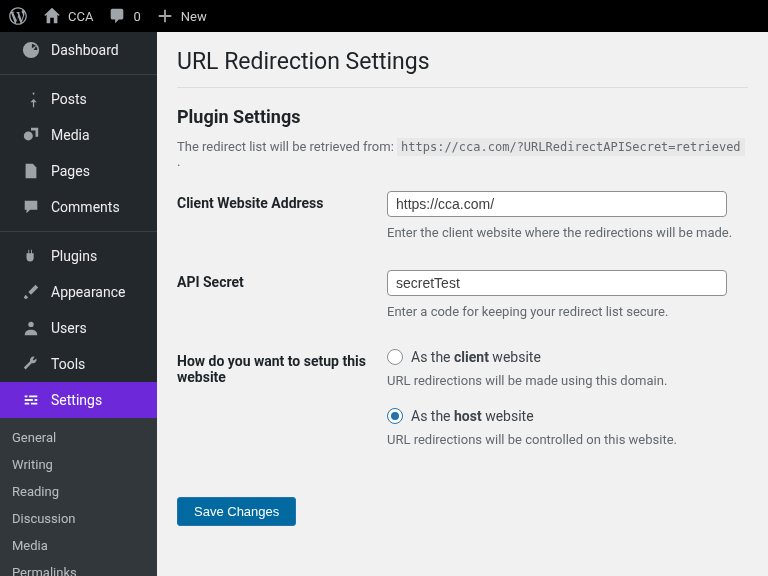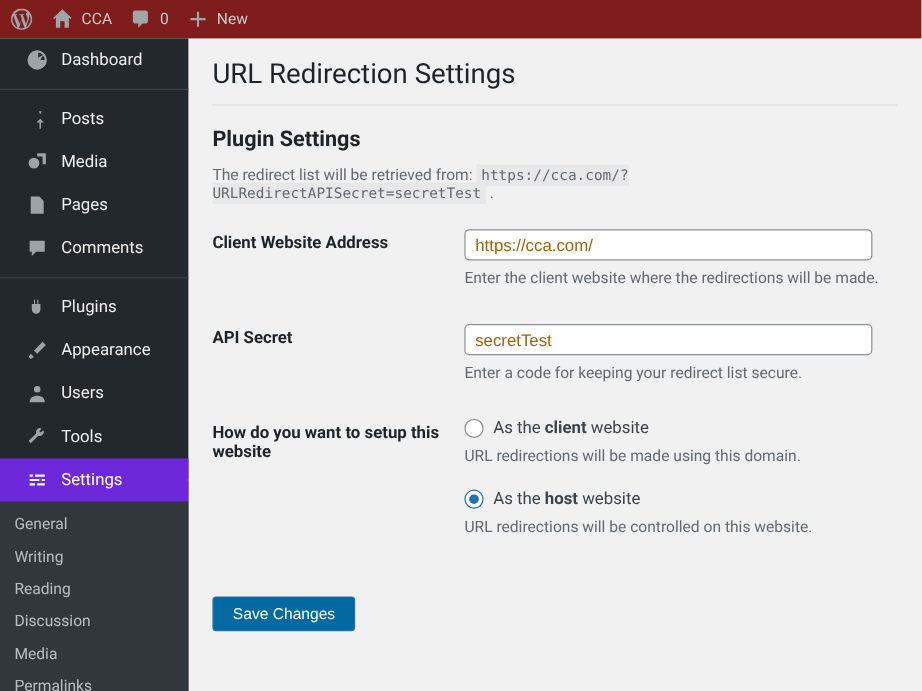--- a/index.html
+++ b/index.html
@@ -1,19 +1,19 @@
 <!DOCTYPE html>
 <html><head>
 <meta charset="utf-8">
 <style>
 * { box-sizing: border-box; margin: 0; padding: 0; }
 body { font-family: -apple-system, BlinkMacSystemFont, "Segoe UI", Roboto, sans-serif; font-size: 13px; background: #f1f1f1; width: 768px; height: 576px; overflow: hidden; }
 
 
-.toolbar { background: #7f1d1d; height: 32px; display: flex; align-items: center; color: #ccc; padding: 0 8px; gap: 14px; }
+.toolbar { background: #000000; height: 32px; display: flex; align-items: center; color: #ccc; padding: 0 8px; gap: 14px; }
 .toolbar-item { display: flex; align-items: center; gap: 6px; font-size: 13px; cursor: pointer; }
 .toolbar svg { width: 18px; height: 18px; fill: #a0a5aa; }
 .toolbar-icon { width: 20px; height: 20px; display:flex; align-items:center; justify-content:center;}
 
 
 .wrap { display: flex; height: calc(576px - 32px); }
 
 
 .sidebar { width: 157px; background: #23282d; color: #eee; display: flex; flex-direction: column; font-size: 14px; }
 .menu-item { display: flex; align-items: center; gap: 10px; padding: 8px 21px; color: #eee; cursor: pointer; }
@@ -30,21 +30,21 @@
 .content { flex: 1; padding: 16px 20px; overflow: auto; color: #3c434a; }
 h1.title { font-size: 23px; font-weight: 400; color: #1d2327; margin-bottom: 12px; }
 hr.divider { border: none; border-top: 1px solid #dcdcde; margin-bottom: 18px; }
 h2.section { font-size: 18px; font-weight: 700; margin-bottom: 12px; color: #1d2327;}
 .lead { color: #646970; font-size: 13px; margin-bottom: 22px; }
 .lead code { background: #e8e8e8; padding: 2px 4px; font-family: Menlo, Consolas, monospace; font-size: 12px;}
 
 .form-row { display: flex; align-items: flex-start; margin-bottom: 30px; }
 .form-label { width: 210px; font-weight: 700; font-size: 14px; color: #1d2327; padding-top: 4px; padding-right: 12px;}
 .form-field { flex: 1; }
-.input { width: 100%; max-width: 340px; border: 1px solid #8c8f94; border-radius: 4px; padding: 4px 8px; font-size: 14px; background: #fff; color: #a16207;}
+.input { width: 100%; max-width: 340px; border: 1px solid #8c8f94; border-radius: 4px; padding: 4px 8px; font-size: 14px; background: #fff; color: #404040;}
 .help { color: #646970; font-size: 13px; margin-top: 8px; }
 
 .radio-row { display: flex; align-items: center; gap: 8px; font-size: 14px; }
 .radio-circle { width: 16px; height: 16px; border: 1px solid #8c8f94; border-radius: 50%; display:inline-flex; align-items:center; justify-content:center; background:#fff;}
 .radio-circle.checked { border-color:#2271b1;}
 .radio-dot { width: 8px; height: 8px; border-radius: 50%; background:#2271b1;}
 .radio-block { margin-bottom: 20px; }
 
 .button-primary { background: #0369a1; color: #fff; border: 1px solid #2271b1; border-radius: 3px; padding: 6px 16px; font-size: 13px; cursor: pointer; }
 </style>
@@ -179,21 +179,21 @@
       <div class="submenu-item">Media</div>
       <div class="submenu-item">Permalinks</div>
     </div>
   </div>
 
   <div class="content">
     <h1 class="title">URL Redirection Settings</h1>
     <hr class="divider">
     <h2 class="section">Plugin Settings</h2>
     <p class="lead">
-      <span>The redirect list will be retrieved from: </span><code>https://cca.com/?URLRedirectAPISecret=secretTest</code><span> .</span>
+      <span>The redirect list will be retrieved from: </span><code>https://cca.com/?URLRedirectAPISecret=retrieved</code><span> .</span>
     </p>
 
     <div class="form-row">
       <div class="form-label">Client Website Address</div>
       <div class="form-field">
         <input class="input" value="https://cca.com/" style="">
         <div class="help">Enter the client website where the redirections will be made.</div>
       </div>
     </div>
 

